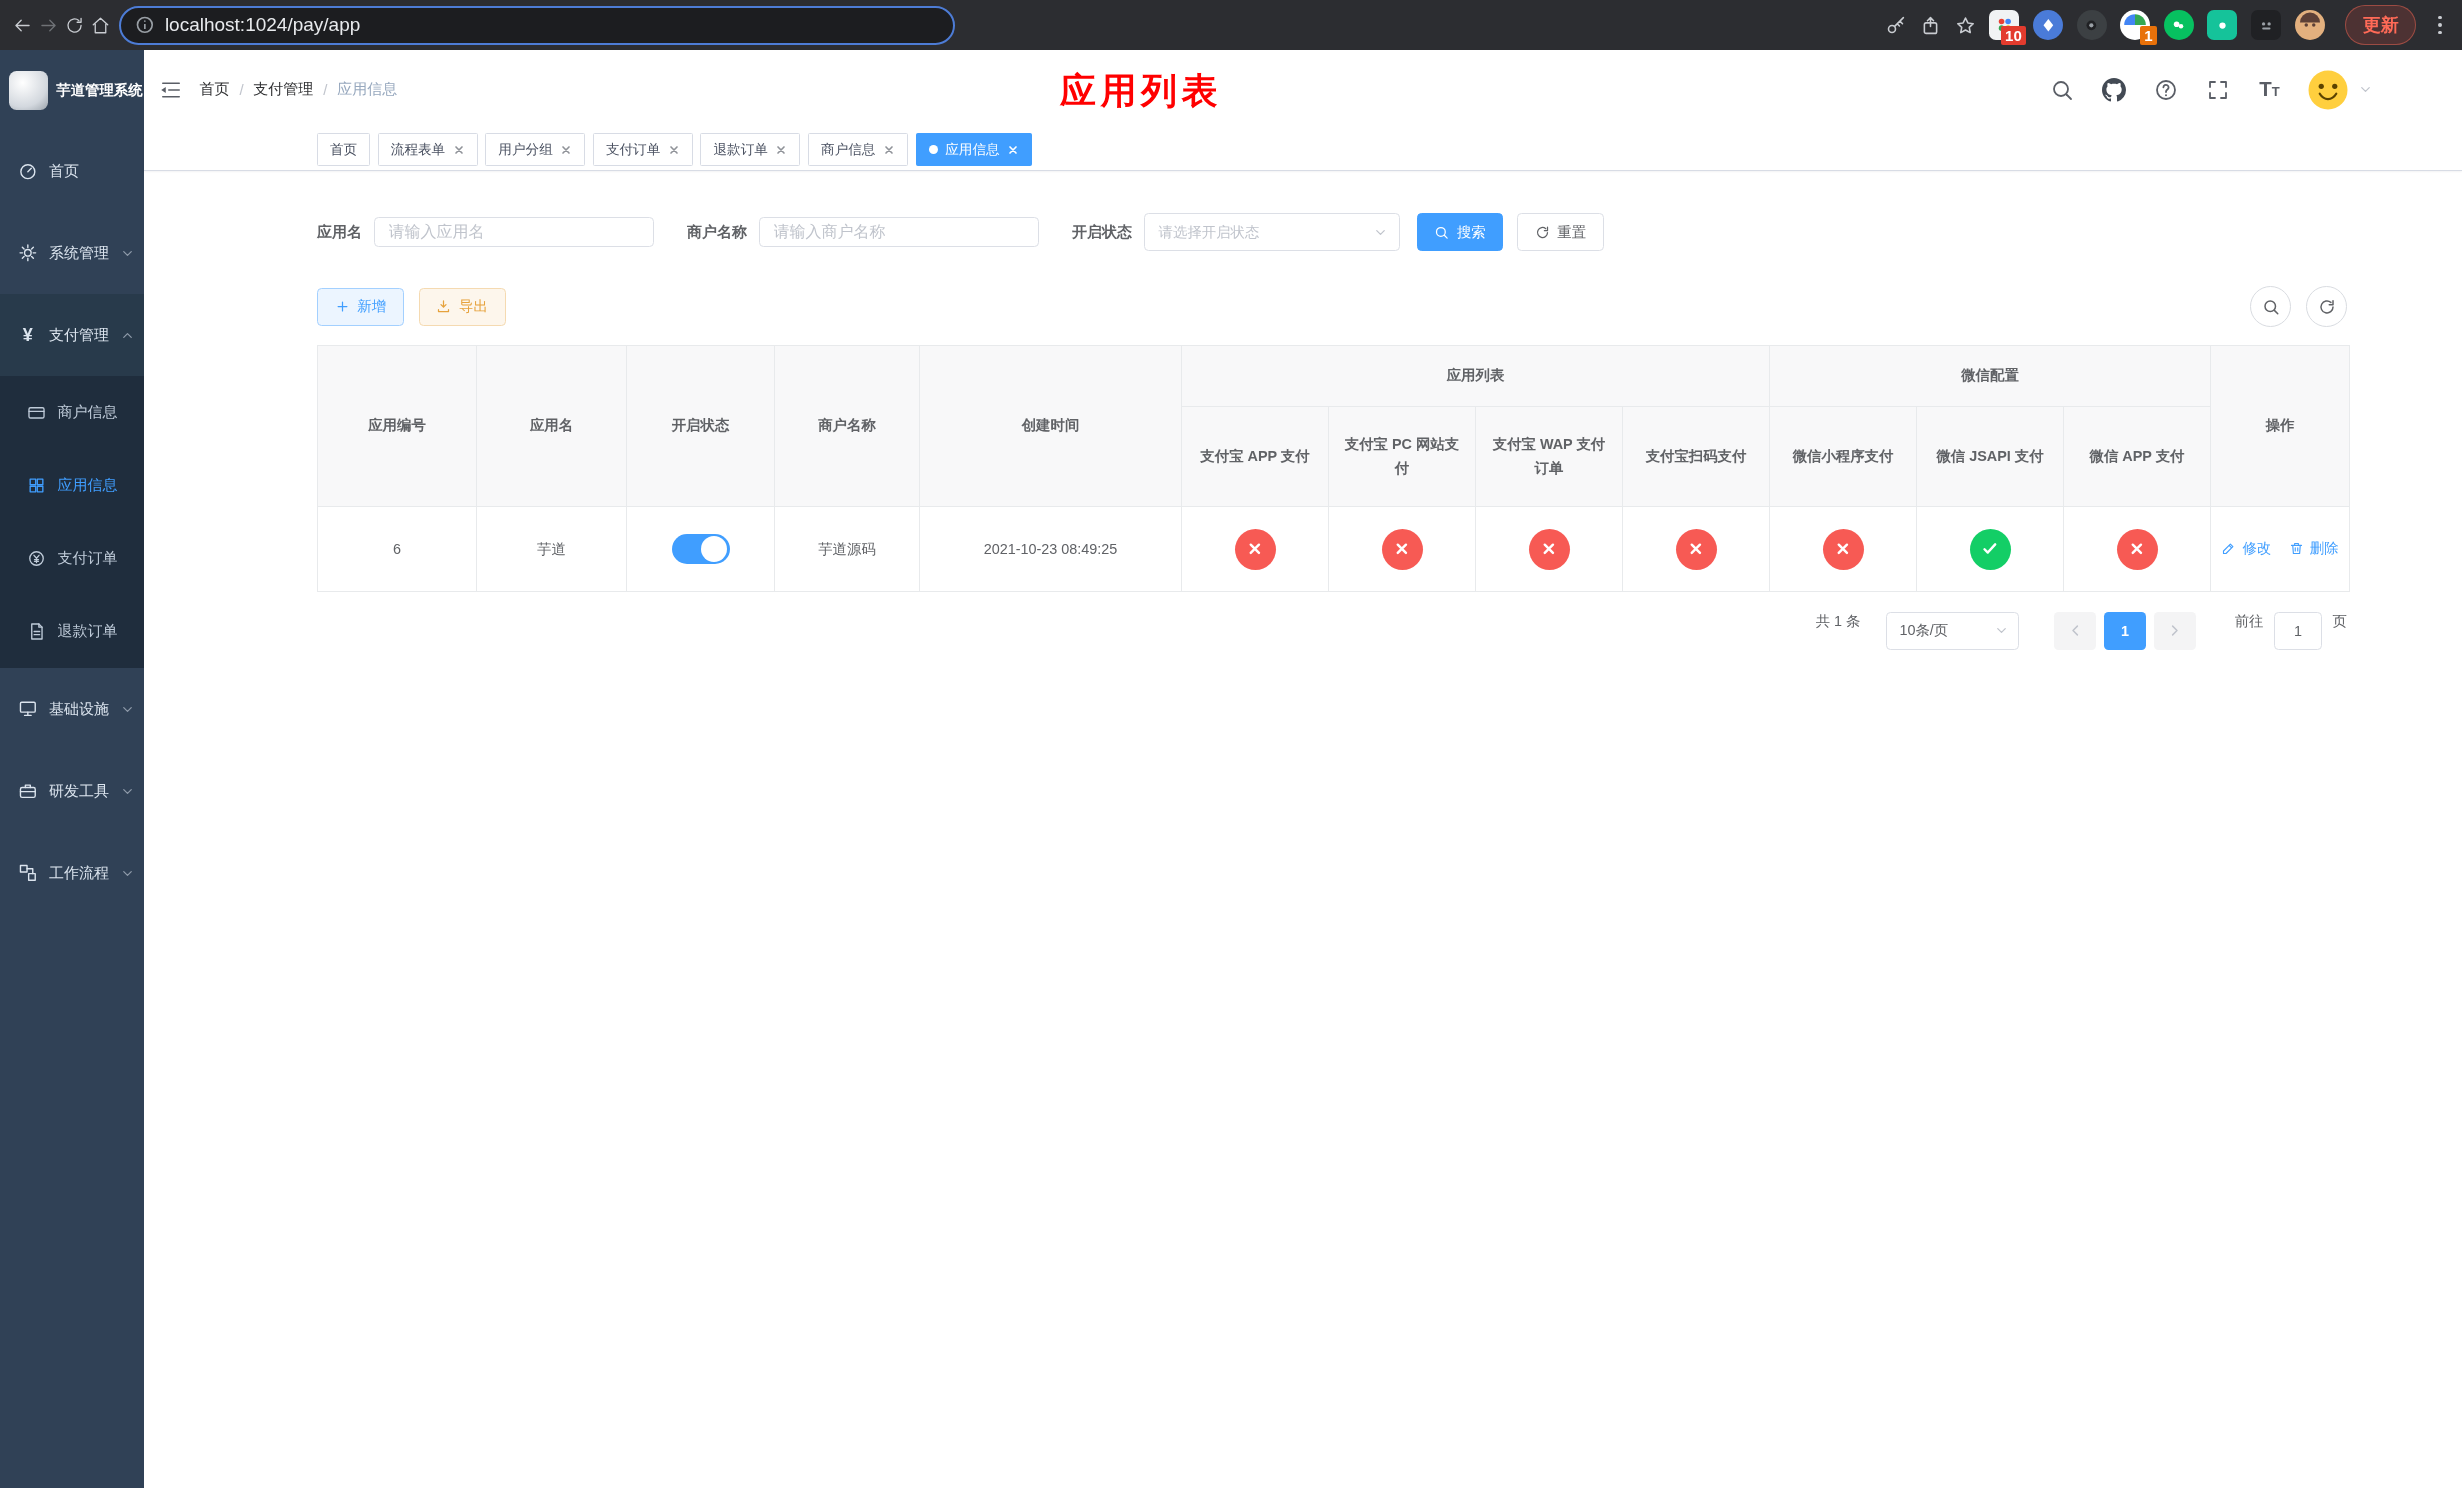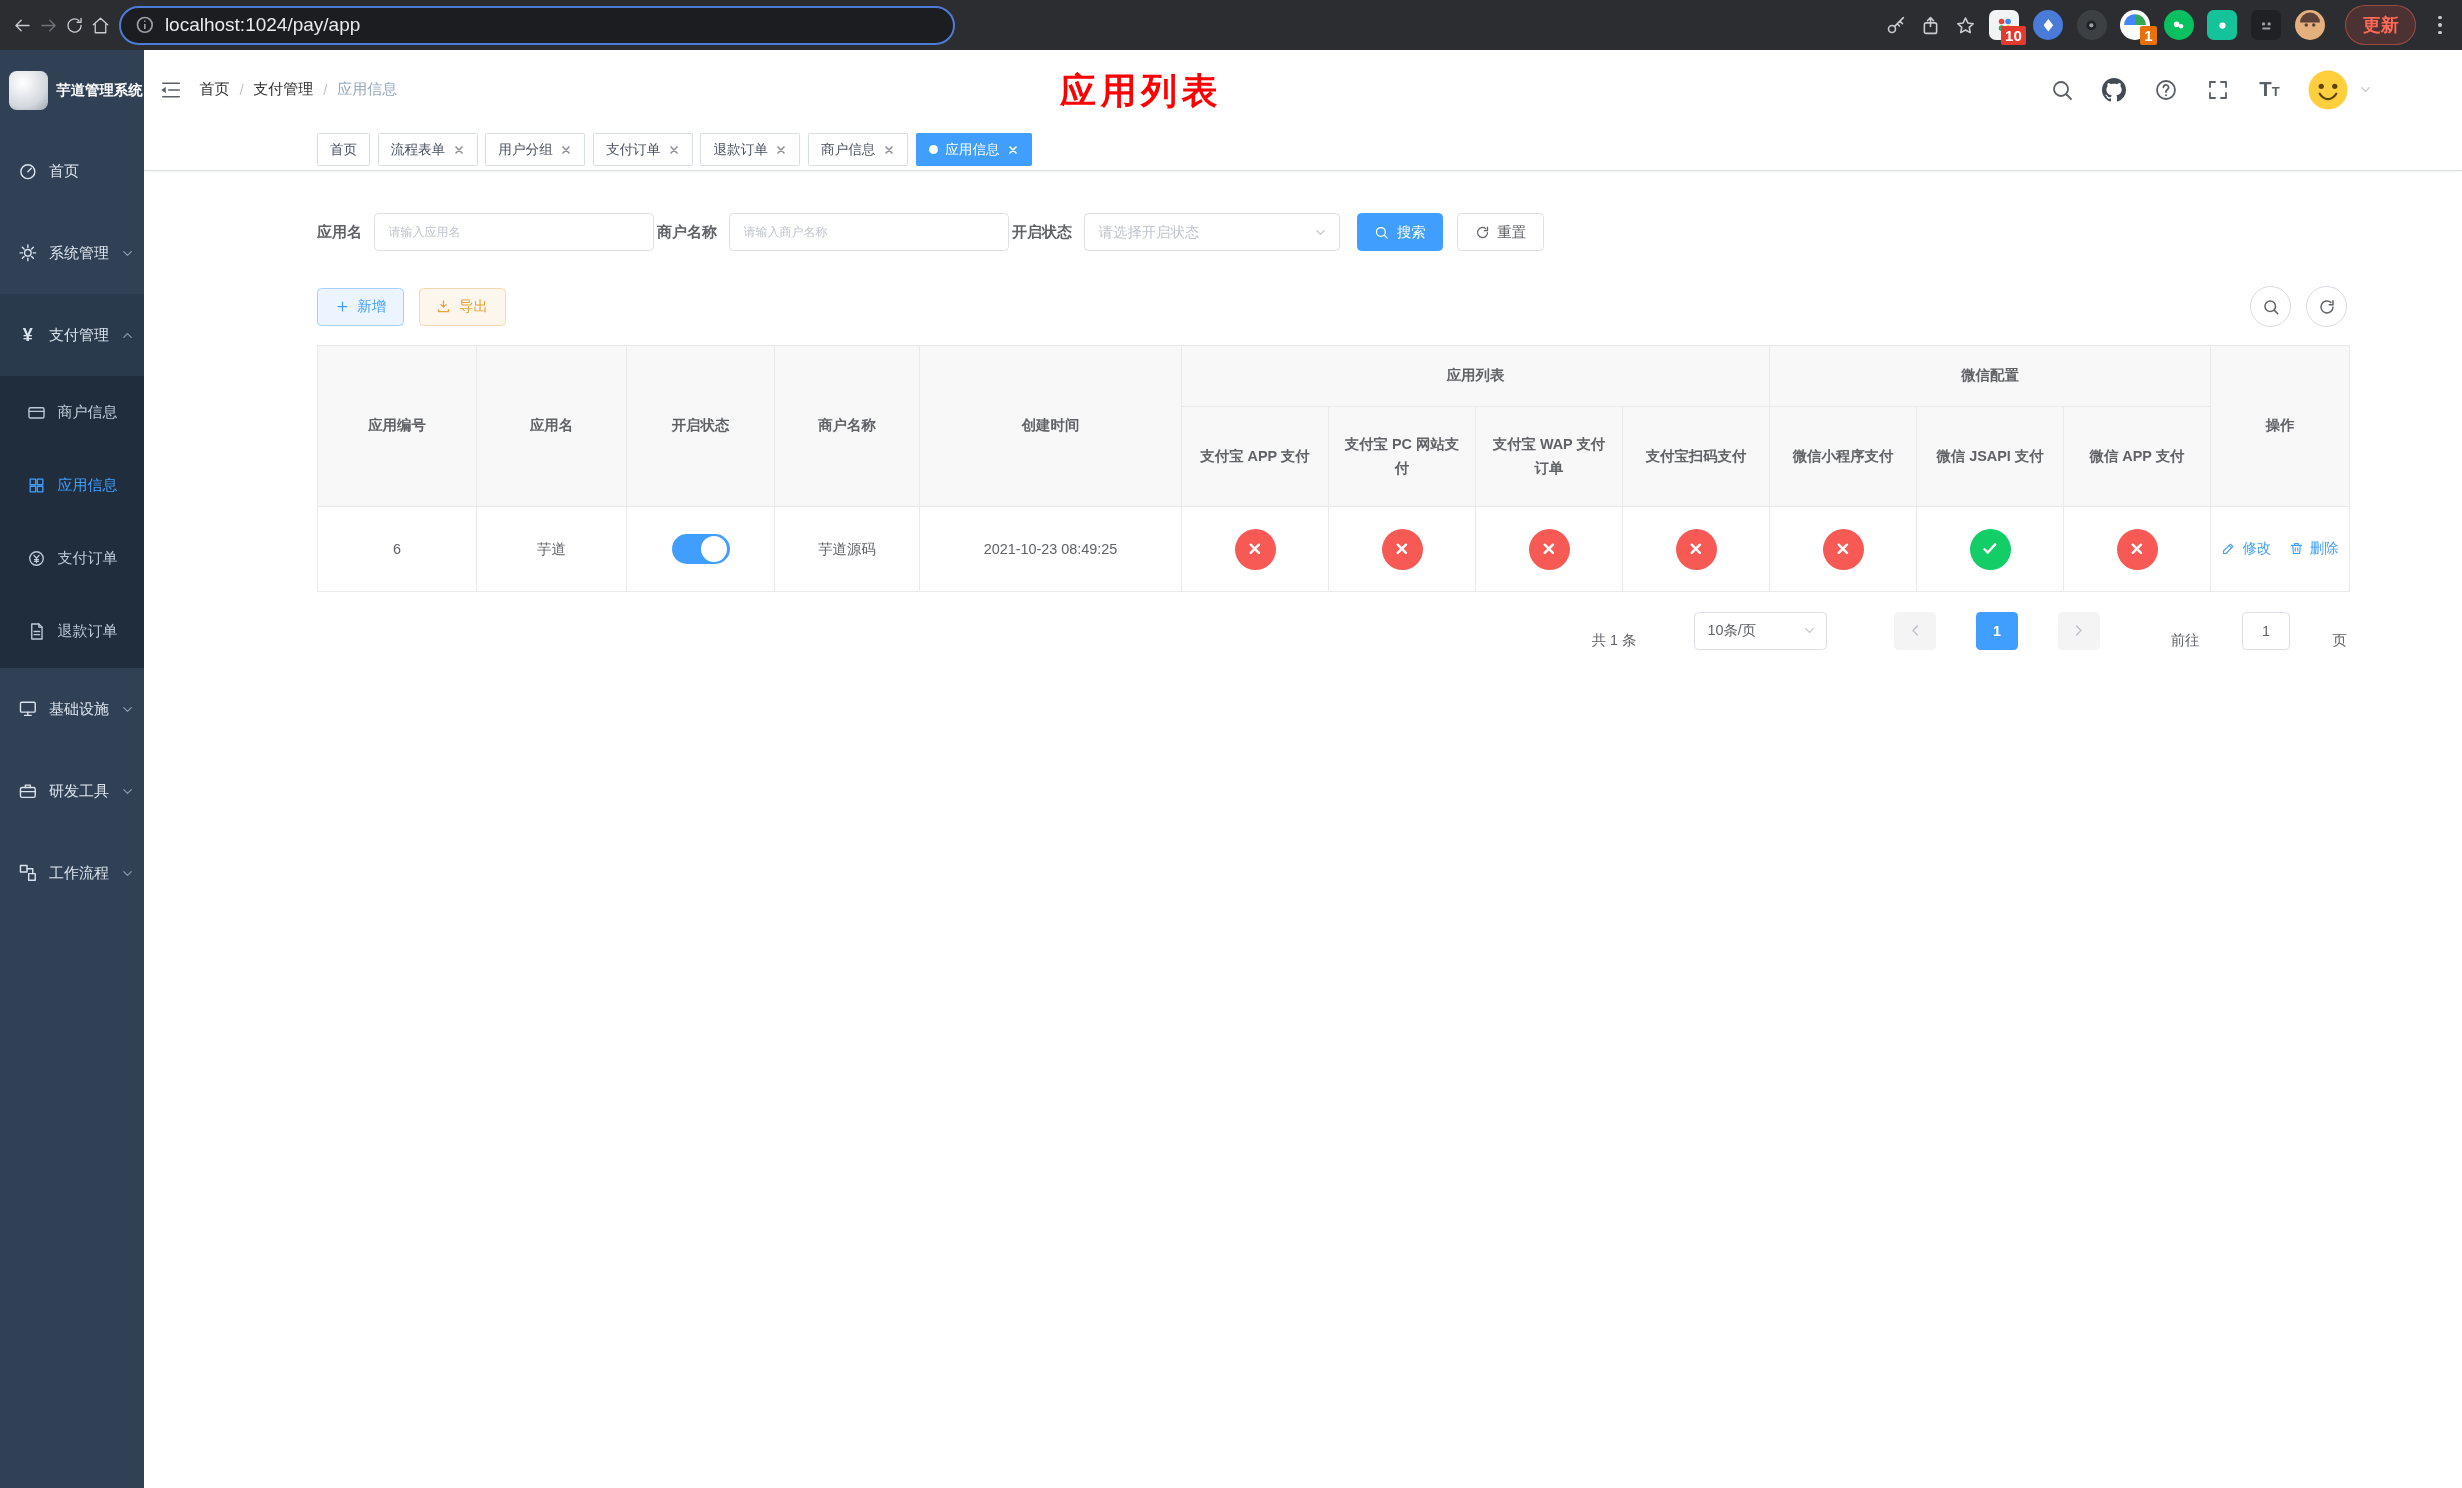--- a/index.html
+++ b/index.html
@@ -83,22 +83,22 @@
          border:0.8px solid #d8dce5; border-radius:1.5px; color:#495060; font-size:13.6px; white-space:nowrap; cursor:pointer; }
   .tag .x { width:12px; height:12px; stroke:#909399; stroke-width:2.2; fill:none; stroke-linecap:round; }
   .tag.active { background:#409eff; border-color:#409eff; color:#fff; }
   .tag.active .dot { width:9px; height:9px; border-radius:50%; background:#fff; }
   .tag.active .x { stroke:#fff; }
 
   
   .page { padding:42px 115px 0 173px; }
   .filter-row { display:flex; align-items:center; }
   .f-label { font-size:15px; font-weight:700; color:#606266; margin-right:12px; white-space:nowrap; }
-  .f-input { width:280px; height:38px; border:0.8px solid #dcdfe6; border-radius:4.5px; padding:0 13.6px; font-size:12px;
-             color:#606266; margin-right:3px; outline:none; font-family:inherit; }
+  .f-input { width:280px; height:30px; border:0.8px solid #dcdfe6; border-radius:4.5px; padding:0 13.6px; font-size:16px;
+             color:#606266; margin-right:33px; outline:none; font-family:inherit; }
   .f-input::placeholder { color:#c0c4cc; }
   .f-select { width:256px; height:38px; border:0.8px solid #dcdfe6; border-radius:4.5px; display:flex; align-items:center;
               padding:0 10.6px 0 13.6px; margin-right:16.7px; background:#fff; cursor:pointer; }
   .f-select .ph { color:#c0c4cc; font-size:14.4px; flex:1; white-space:nowrap; }
   .caret { width:15px; height:15px; stroke:#c0c4cc; stroke-width:2; fill:none; stroke-linecap:round; stroke-linejoin:round; }
   .btn { height:38px; display:inline-flex; align-items:center; gap:7.6px; padding:0 16.7px; border-radius:4.5px; font-size:14.4px;
          border:0.8px solid #dcdfe6; background:#fff; color:#606266; cursor:pointer; font-family:inherit; white-space:nowrap; }
   .btn svg { width:15px; height:15px; stroke:currentColor; stroke-width:2; fill:none; stroke-linecap:round; stroke-linejoin:round; }
   .btn.primary { background:#409eff; border-color:#409eff; color:#fff; }
   .btn.plain-primary { background:#ecf5ff; border-color:#a3d0ff; color:#409eff; }
@@ -124,21 +124,21 @@
   .status { width:41px; height:41px; border-radius:50%; display:inline-flex; align-items:center; justify-content:center; vertical-align:middle; }
   .status.no { background:#f75a54; }
   .status.ok { background:#13ce66; }
   .status svg { width:19.7px; height:19.7px; }
 
   .link { color:#409eff; font-size:14.4px; display:inline-flex; align-items:center; gap:6px; cursor:pointer; white-space:nowrap; }
   .link + .link { margin-left:13.6px; }
   .link svg { width:15px; height:15px; stroke:#409eff; stroke-width:1.8; fill:none; stroke-linecap:round; stroke-linejoin:round; }
 
   
-  .pagination { margin-top:19.7px; display:flex; align-items:flex-end; justify-content:flex-end; font-size:14.4px; color:#606266;gap:32px; }
+  .pagination { margin-top:19.7px; display:flex; align-items:flex-start; justify-content:flex-end; font-size:14.4px; color:#606266; }
   .ptotal { margin-right:26px; }
   .psize { width:133px; height:38px; border:0.8px solid #dcdfe6; border-radius:4.5px; display:flex; align-items:center;
            padding:0 9px 0 12px; margin-right:35px; background:#fff; cursor:pointer; }
   .psize span { flex:1; }
   .pbtn { width:42px; height:38px; background:#f4f4f5; border-radius:4.5px; display:flex; align-items:center; justify-content:center; cursor:pointer; }
   .pbtn svg { width:15px; height:15px; stroke:#c0c4cc; stroke-width:2.4; fill:none; stroke-linecap:round; stroke-linejoin:round; }
   .pbtn.prev { margin-right:7.6px; }
   .pbtn.next { margin-right:39px; }
   .pcur { width:42px; height:38px; background:#409eff; border-radius:4.5px; color:#fff; display:flex; align-items:center;
           justify-content:center; font-weight:700; margin-right:7.6px; cursor:pointer; }

